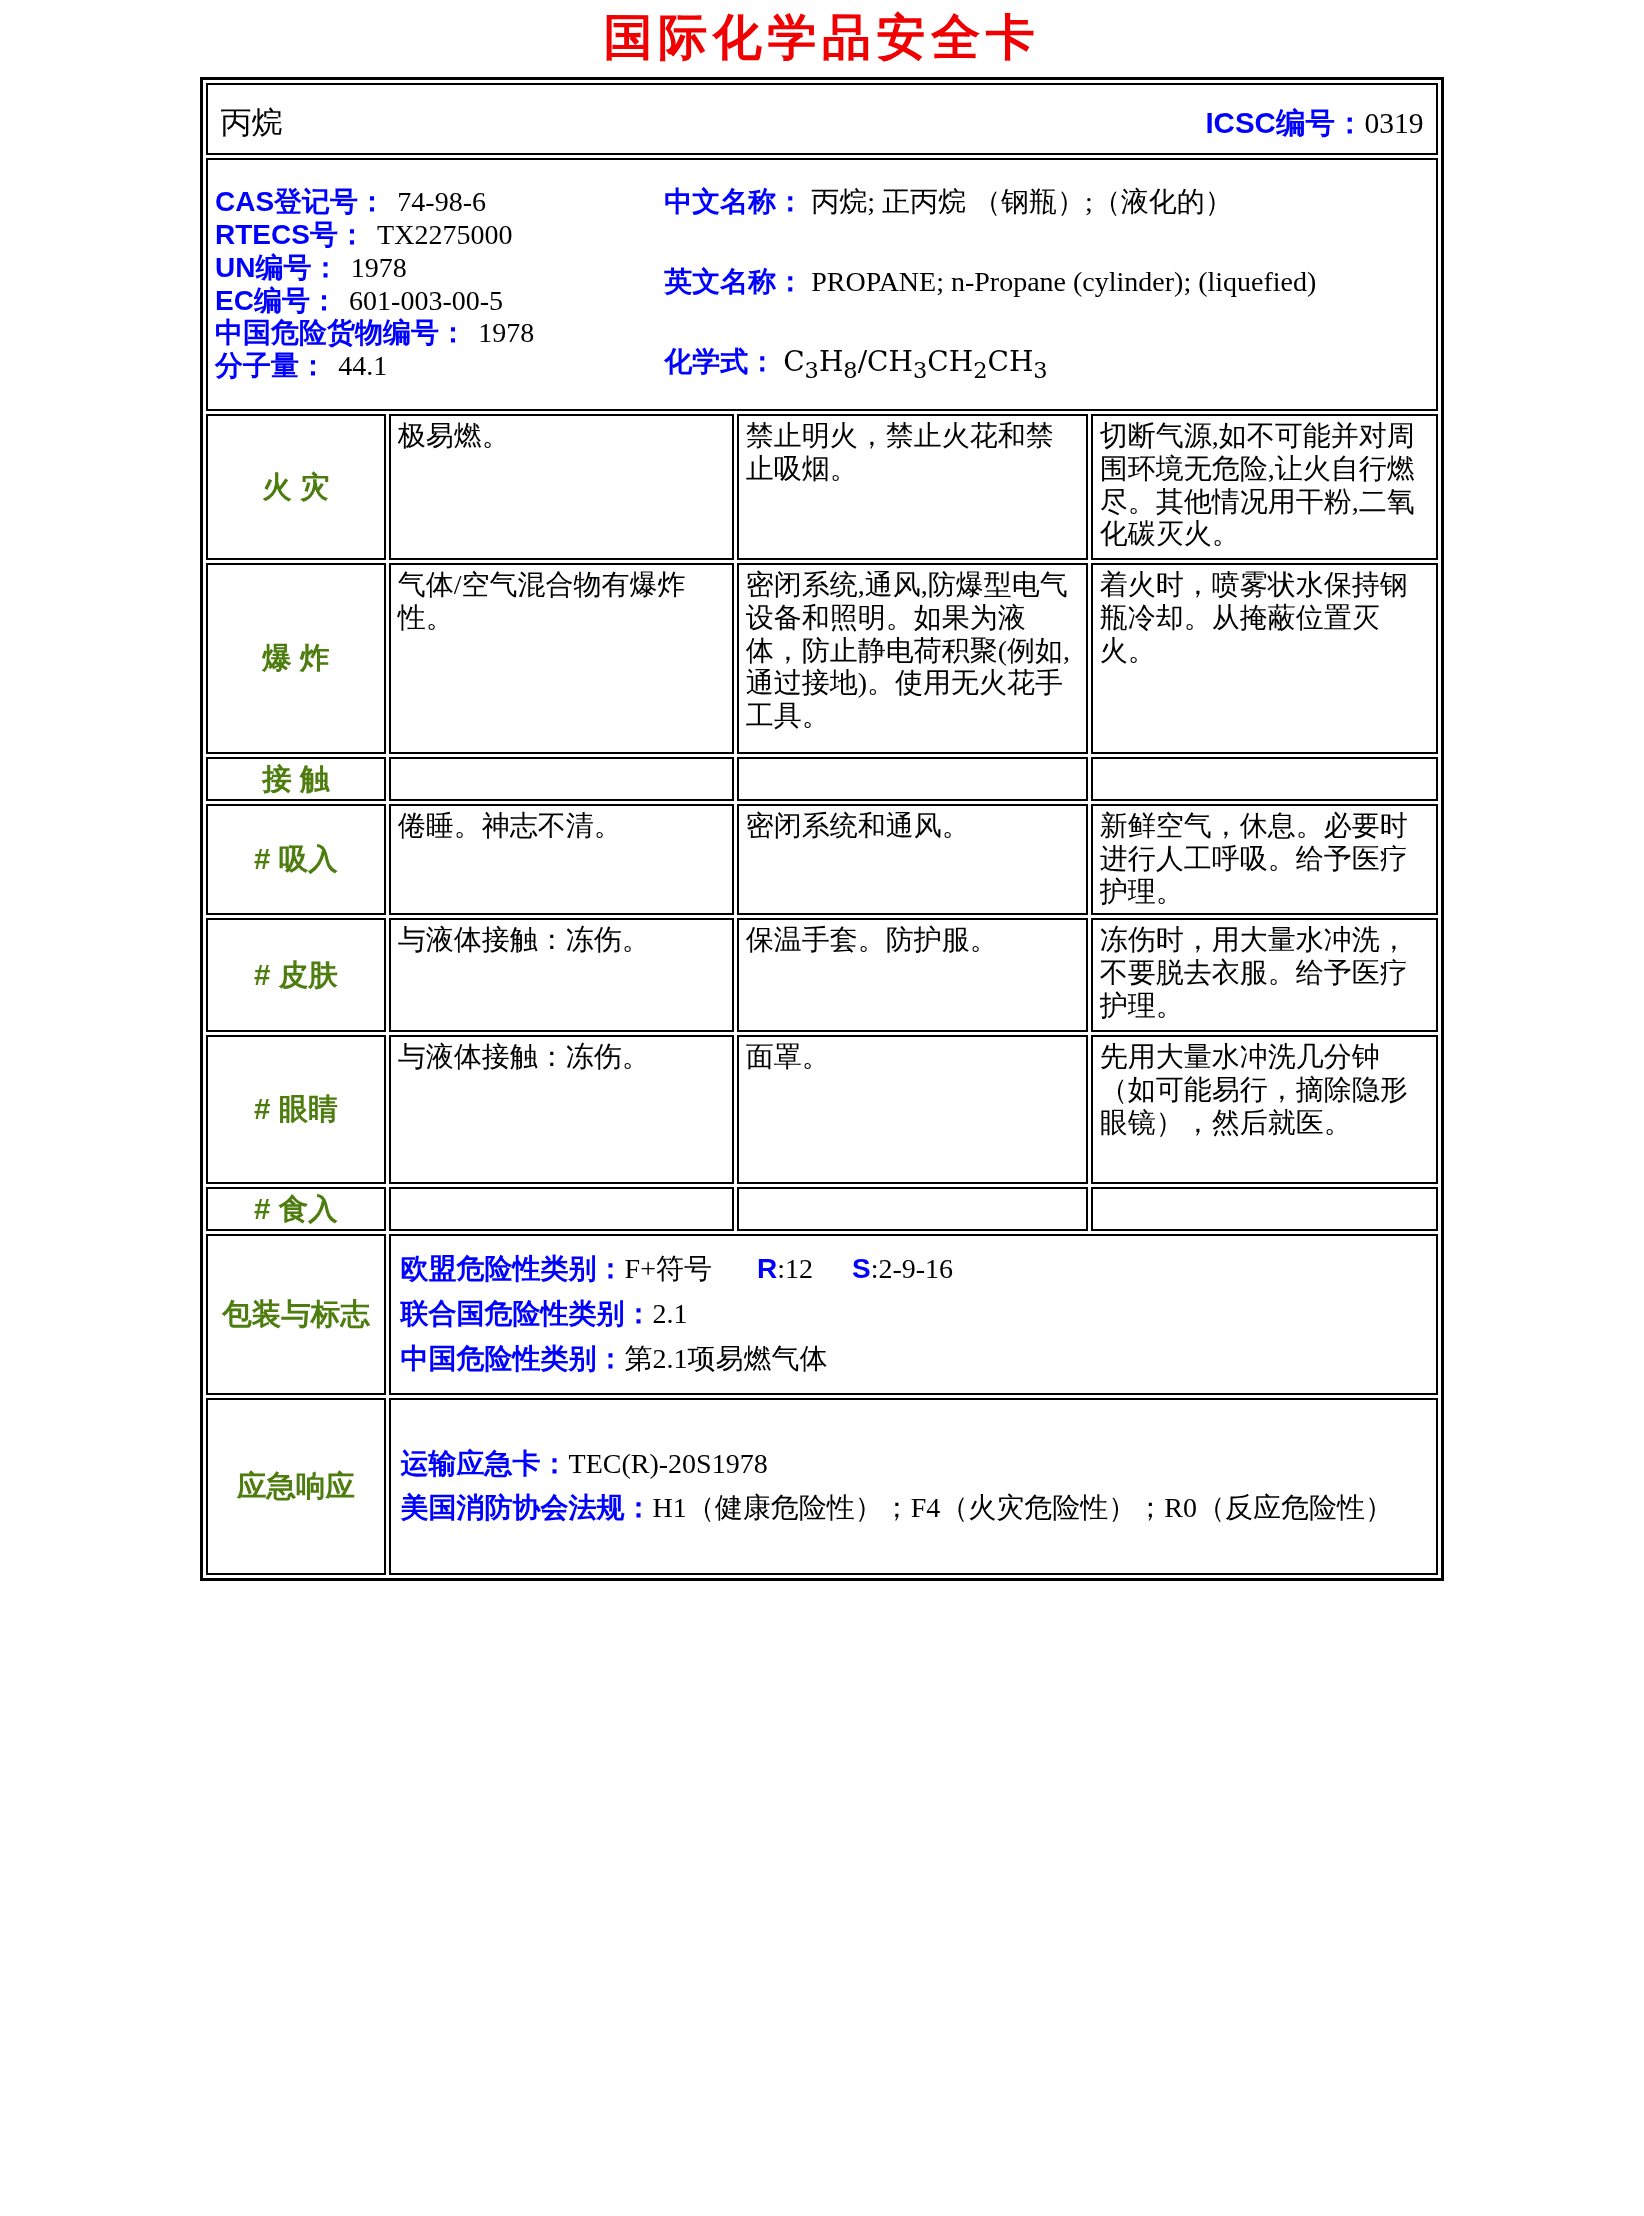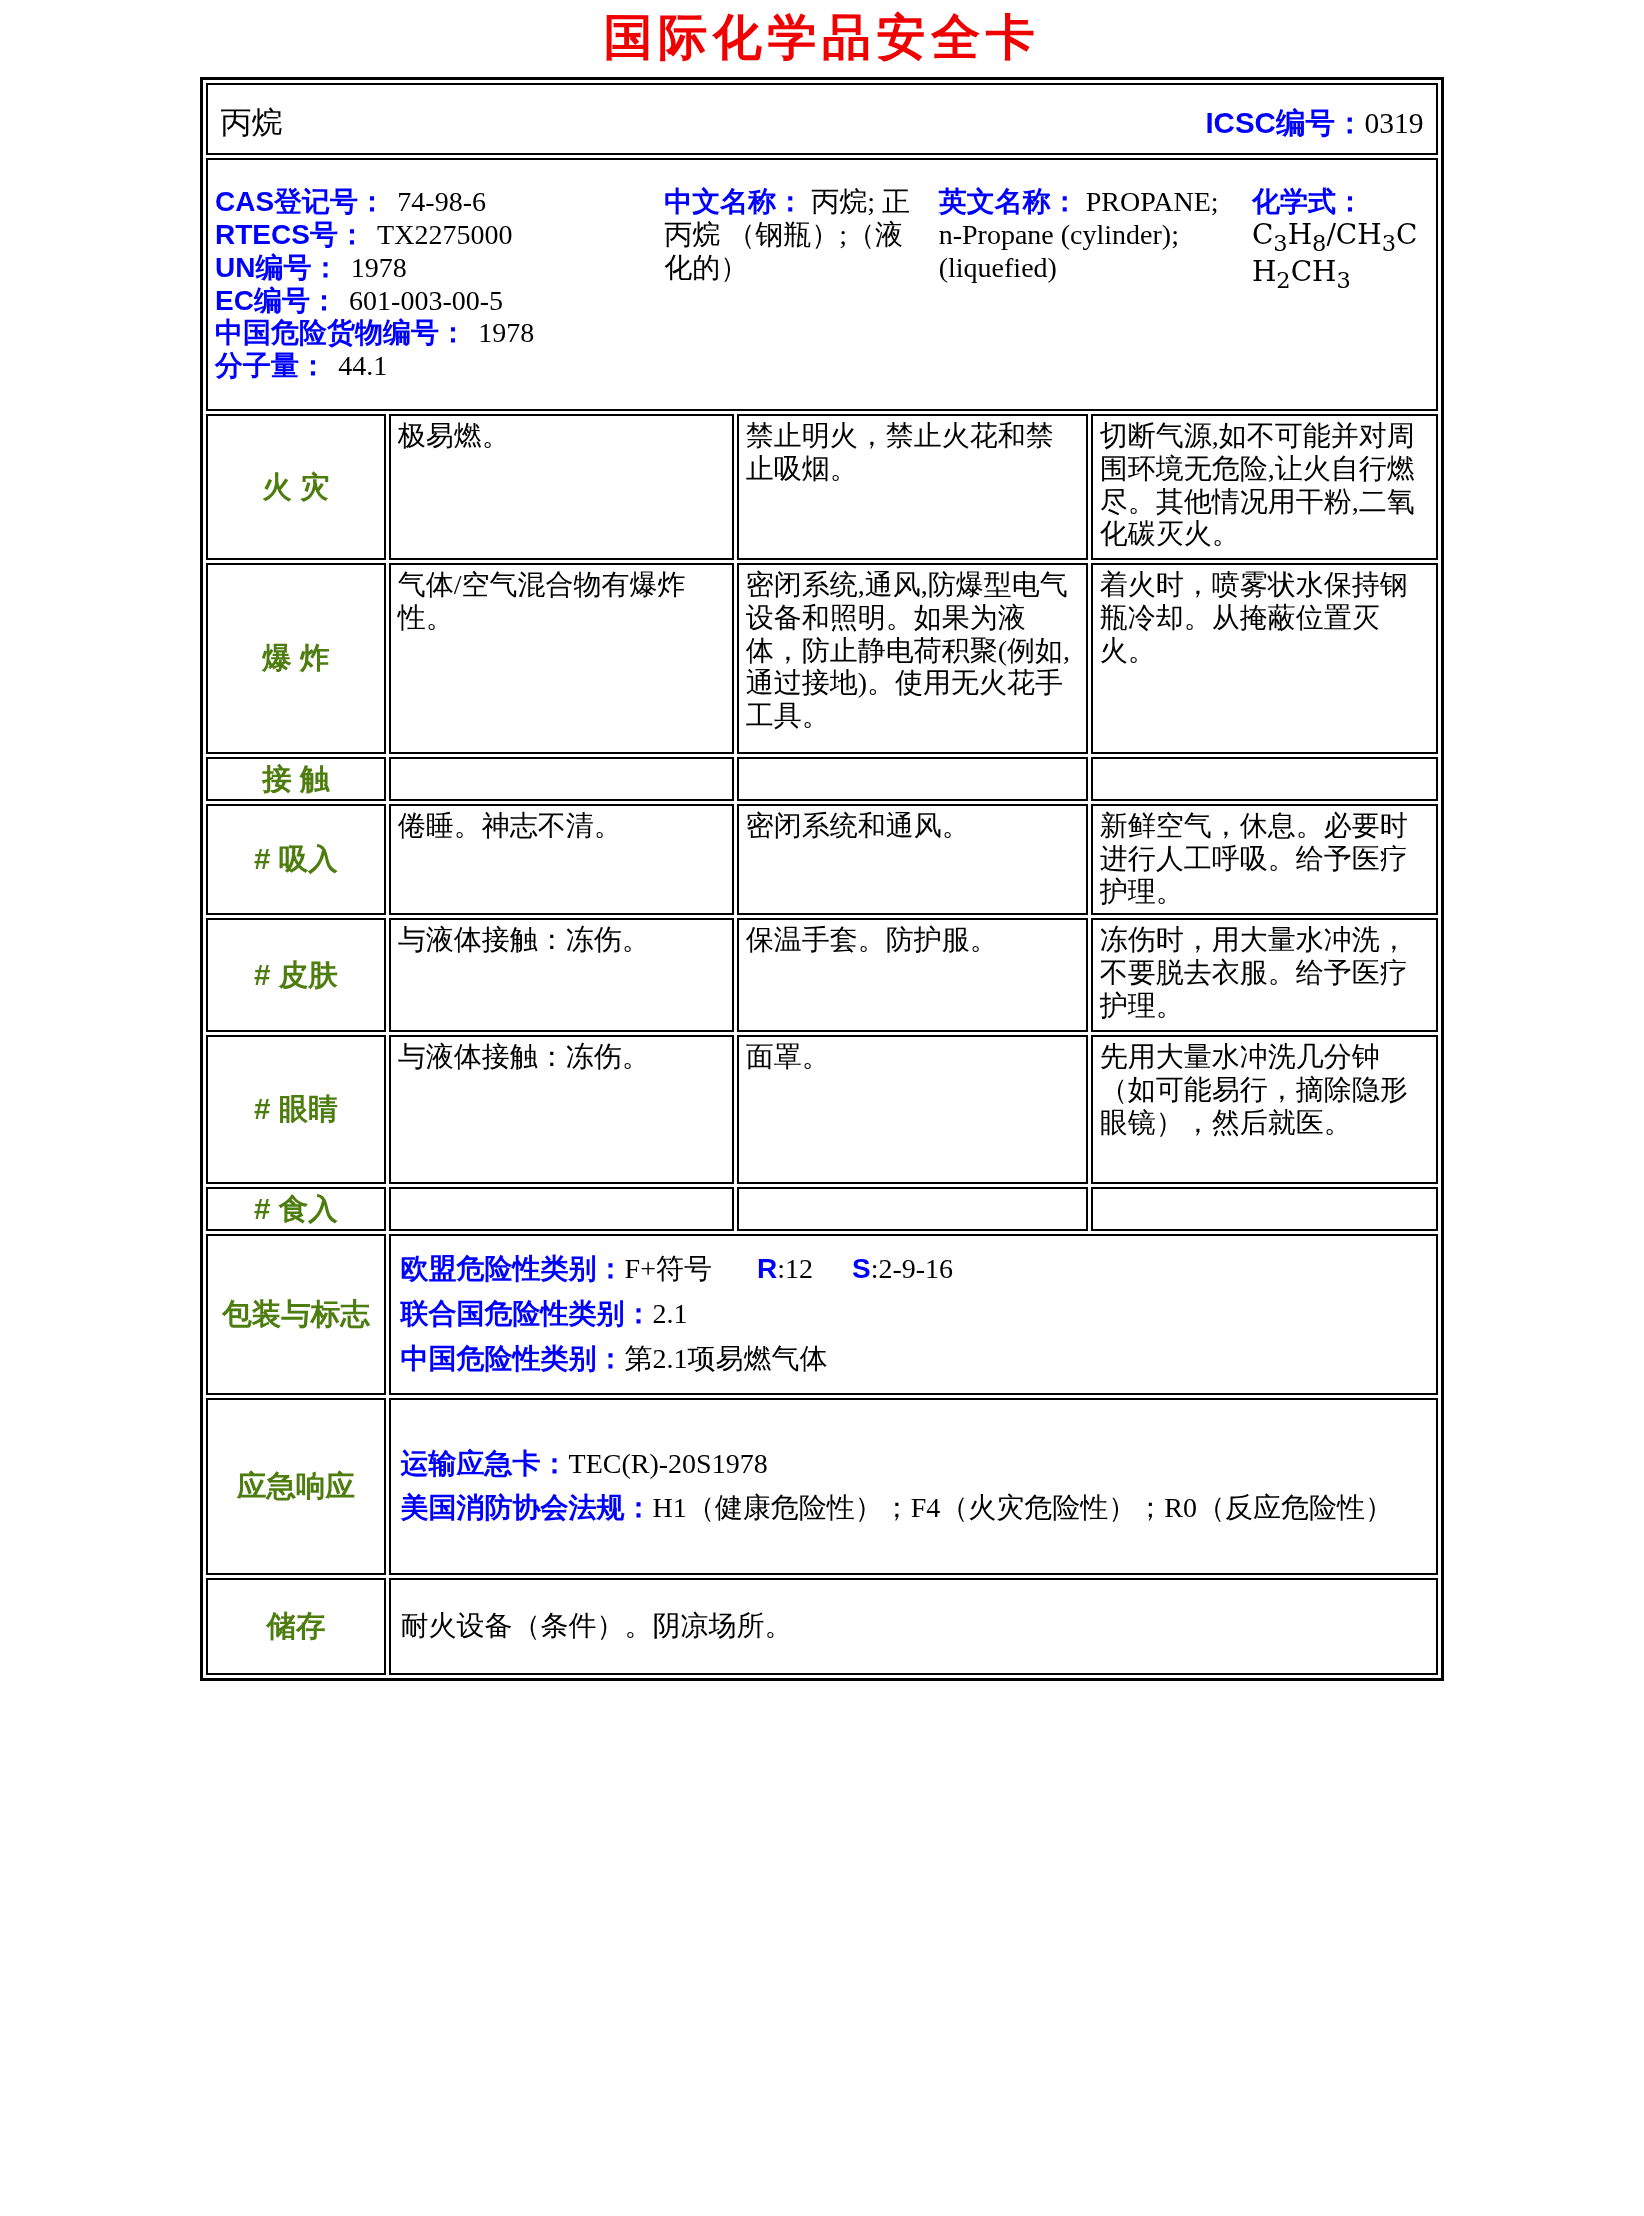--- a/index.html
+++ b/index.html
@@ -50,21 +50,21 @@
 
   
   td.name-row { height: 72px; vertical-align: middle; }
   .name-flex { display: flex; justify-content: space-between; align-items: center; padding: 0 5.6px; margin-top: 8px; }
   .substance { font-size: 31px; }
   .icsc span { font-size: 29.5px; }
 
   td.info-row { height: 212px; padding: 26px 7px; }
   .info-flex { display: flex; height: 100%; }
   .info-left  { width: 37%; display: flex; flex-direction: column; justify-content: space-between; }
-  .info-right { width: 63%; display: flex; flex-direction: row; justify-content: space-between; gap: 12px; }
+  .info-right { width: 63%; display: flex; flex-direction: column; justify-content: space-between; gap: 12px; }
   .info-line { white-space: nowrap; }
   .info-line .val { margin-left: 11.2px; color: #000; font-weight: normal; font-family: "Liberation Serif", "DejaVu Serif", serif; }
   .formula { font-family: "DejaVu Serif", serif; }
   .formula sub { font-size: 22.5px; }
 
   
   td.label-cell {
     text-align: center;
     vertical-align: middle;
     padding: 2.8px;
@@ -241,21 +241,17 @@
       <td colspan="3" class="wide-cell">
         <div class="em-line">
           <span class="blue">运输应急卡：</span><span>TEC(R)-20S1978</span>
         </div>
         <div class="em-line">
           <span class="blue">美国消防协会法规：</span><span>H1（健康危险性）；F4（火灾危险性）；R0（反应危险性）</span>
         </div>
       </td>
     </tr>
 
-    <tr class="r-store">
-      <td class="label-cell">储存</td>
-      <td colspan="3" class="wide-cell">耐火设备（条件）。阴凉场所。</td>
-    </tr>
 
   </tbody>
     </table>
 </div>
 
 
 </body></html>

